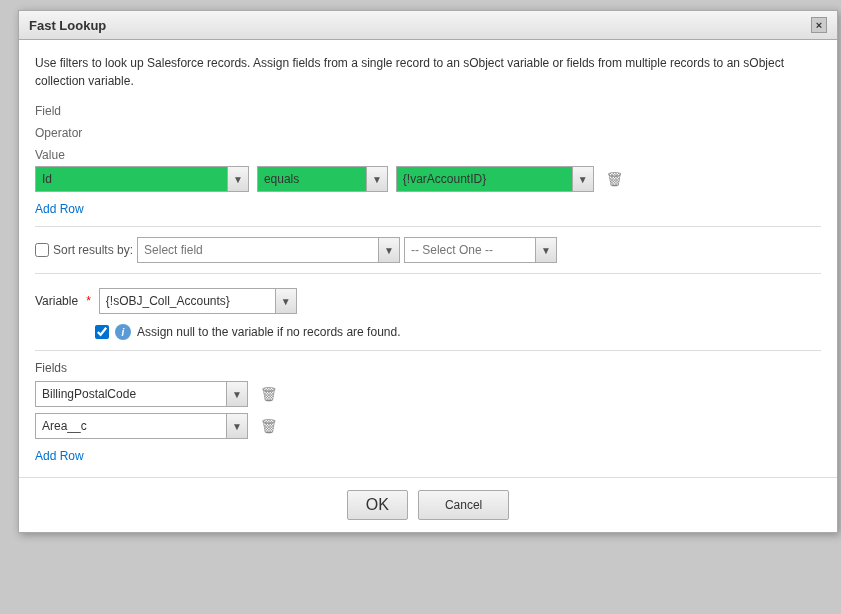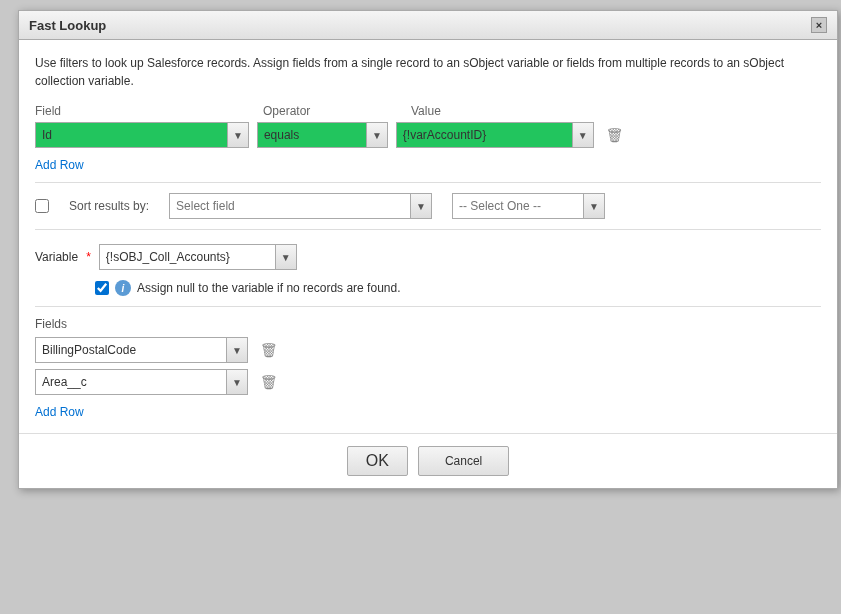--- a/index.html
+++ b/index.html
@@ -124,21 +124,21 @@
       font-size: 12px;
       cursor: pointer;
       text-decoration: none;
       display: inline-block;
       margin-top: 4px;
       margin-left: 0;
     }
     .sort-row {
       display: flex;
       align-items: center;
-      gap: 20px;
+      gap: 4px;
       margin-top: 8px;
       margin-bottom: 8px;
     }
     .sort-checkbox {
       width: 14px;
       height: 14px;
       margin: 0;
     }
     .sort-label {
       font-size: 12px;
@@ -293,20 +293,21 @@
       padding: 5px 26px;
       cursor: pointer;
       font-size: 12px;
       color: #333;
       border-radius: 2px;
     }
     .filter-headers {
       display: flex;
       gap: 8px;
       margin-bottom: 4px;
+      flex-direction: column;
     }
   </style>
 </head>
 <body>
 
 <div class="dialog-overlay">
   <div class="dialog">
 
     <div class="dialog-titlebar">
       <span class="dialog-title">Fast Lookup</span>

